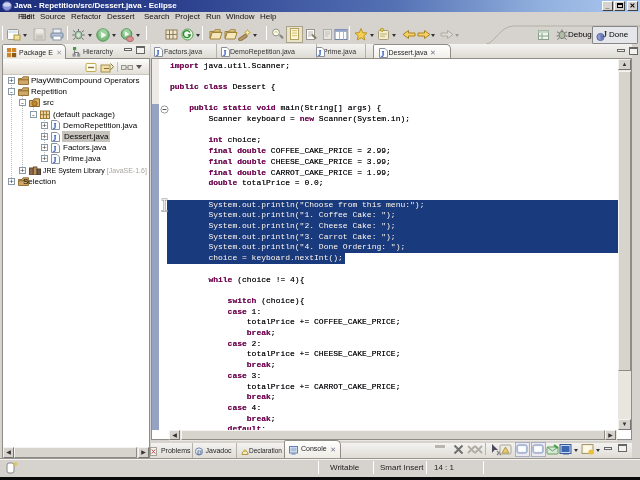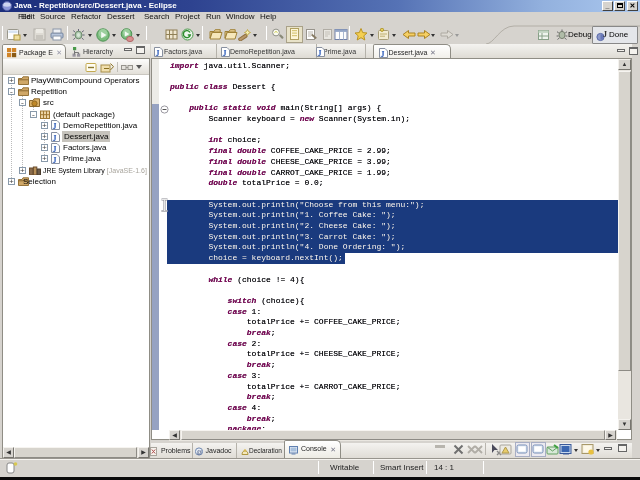--- a/index.html
+++ b/index.html
@@ -33,21 +33,21 @@
 
 #leftpanel { position:absolute; left:2px; top:44px; width:149px; height:415px; }
 #lp-body { position:absolute; left:0; top:14px; width:148px; height:401px; background:#fff; border:1px solid #8f8d85; }
 #lp-toolbar { position:absolute; left:1px; top:15px; width:146px; height:16px; background:linear-gradient(#fdfdfc,#e2dfd8); border-bottom:1px solid #cac7c0; }
 
 
 #editor { position:absolute; left:151px; top:44px; width:481px; height:396px; }
 #ed-body { position:absolute; left:0; top:14px; width:481px; height:382px; background:#fff; border:1px solid #8f8d85; }
 
 #code { position:absolute; left:18px; top:1.5px; font-family:"Liberation Mono", monospace; font-size:8px; line-height:10.7px; white-space:pre; color:#000; text-shadow:0 0 0.5px rgba(20,20,40,0.65); }
-#code .k { color:#7f0055; font-weight:bold;font-style:italic; }
+#code .k { color:#7f0055; font-weight:bold; }
 #code .w { color:#fff; }
 .selrect { position:absolute; background:#1a3a7e; }
 
 .sbtn { position:absolute; background:#d6d3ce; border:1px solid; border-color:#f4f2ee #77756f #77756f #f4f2ee; color:#333; }
 .thumb { position:absolute; background:#d7d4cd; border:1px solid; border-color:#f6f4f0 #8d8b85 #8d8b85 #f6f4f0; }
 .arr { font-size:6px; text-align:center; line-height:9px; }
 
 #bottombar { position:absolute; left:151px; top:440px; width:481px; height:19px; }
 .btab { position:absolute; top:3px; height:16px; font-size:7px; line-height:15px; color:#222; white-space:nowrap; }
 
@@ -489,21 +489,21 @@
                 totalPrice += COFFEE_CAKE_PRICE;
                 <span class="k">break</span>;
             <span class="k">case</span> 2:
                 totalPrice += CHEESE_CAKE_PRICE;
                 <span class="k">break</span>;
             <span class="k">case</span> 3:
                 totalPrice += CARROT_CAKE_PRICE;
                 <span class="k">break</span>;
             <span class="k">case</span> 4:
                 <span class="k">break</span>;
-            <span class="k">package</span>:</div>
+            <span class="k">default</span>:</div>
 
       <svg class="abs" style="left:8px;top:139px" width="9" height="14">
         <path d="M1.5 1.5 h6 M4.5 1.5 v11.5 M1.5 13 h6" stroke="#8a8a92" stroke-width="2" fill="none"></path>
         <path d="M1.5 1.5 h6 M4.5 1.5 v11.5 M1.5 13 h6" stroke="#f2f2f2" stroke-width="0.9" fill="none"></path>
       </svg>
 
       <div class="abs" style="left:466px;top:0;width:13px;height:371px;background:#e9e6e0">
         <div class="sbtn arr" style="left:0;top:0;width:13px;height:11px">▲</div>
         <div class="thumb" style="left:0;top:12px;width:13px;height:300px"></div>
         <div class="sbtn arr" style="left:0;top:360px;width:13px;height:11px">▼</div>

